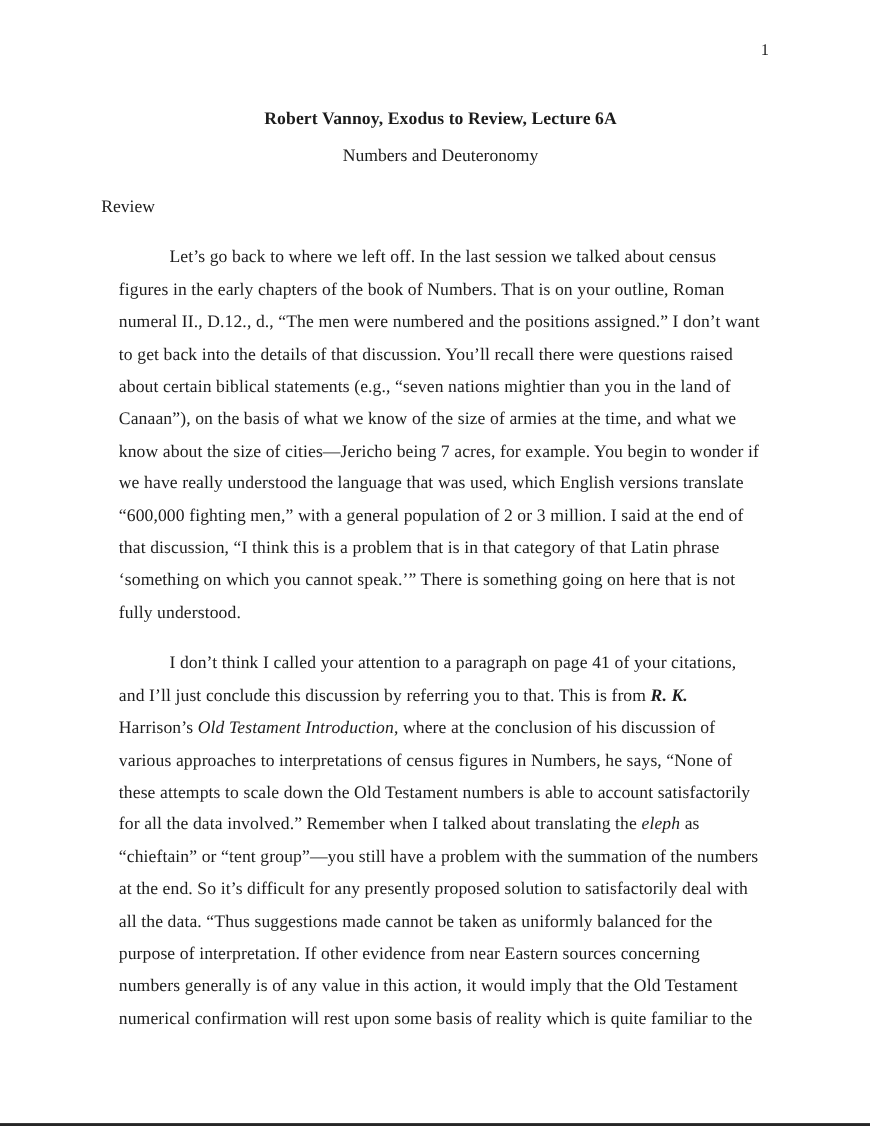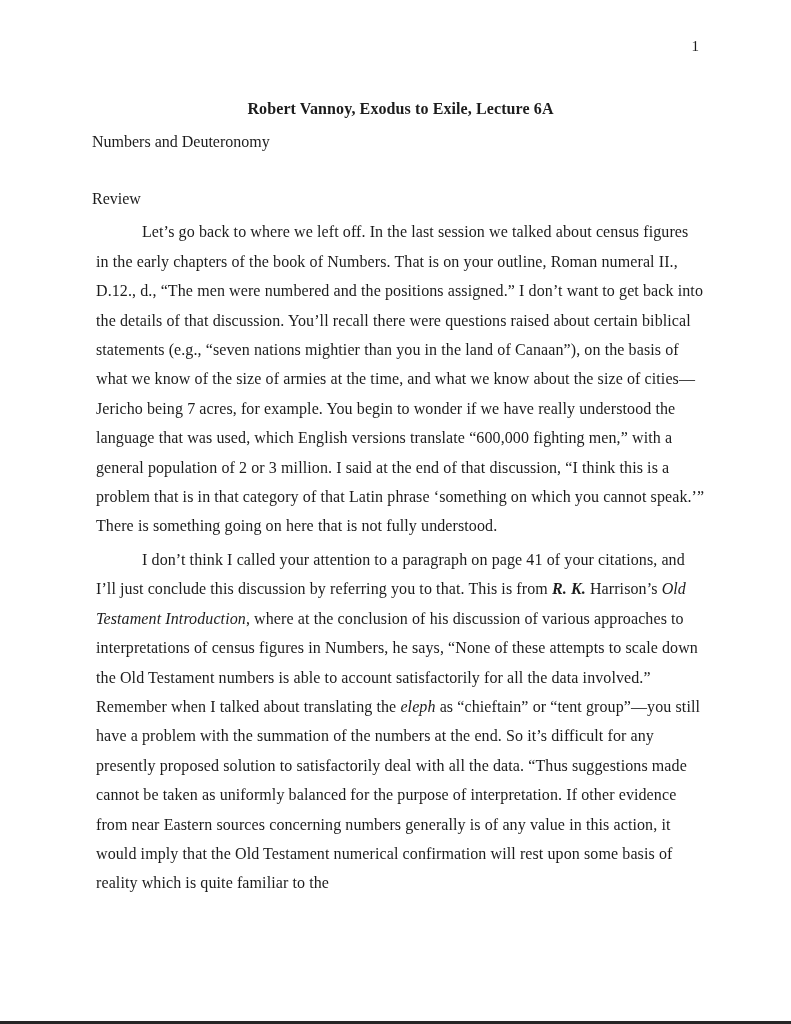--- a/index.html
+++ b/index.html
@@ -30,32 +30,33 @@
     left: 92px;
     right: 82px;
   }
   .doc-title {
     text-align: center;
     font-weight: bold;
     line-height: 33px;
     letter-spacing: 0.1px;
   }
   .doc-subtitle {
+    text-align: center;
     line-height: 33px;
   }
   .section-heading {
-    margin-top: 26px;
+    margin-top: 16px;
     line-height: 29.4px;
   }
   .outline-heading {
     line-height: 29.4px;
     white-space: pre-wrap;
   }
   .body-paragraph {
-    margin: 4px;
+    margin: 16px;
     text-indent: 46px;
     line-height: 29.4px;
     text-align: left;
     letter-spacing: 0.1px;
   }
   .run-normal { font-style: normal; font-weight: normal; }
   .run-italic { font-style: italic; }
   .run-bold   { font-weight: bold; font-style: italic; }
   .scan-line {
     position: absolute;
@@ -68,21 +69,21 @@
 </style>
 </head>
 <body>
 
 <div class="page">
 
   <div class="page-number">1</div>
 
   <div class="content">
 
-    <div class="doc-title">Robert Vannoy, Exodus to Exile, Lecture 6A</div>
+    <div class="doc-title">Robert Vannoy, Exodus to Review, Lecture 6A</div>
 
     <div class="doc-subtitle">Numbers and Deuteronomy</div>
 
     <div class="section-heading">Review</div>
 
 
     <div>
         <p class="body-paragraph"><span class="run-normal">Let’s go back to where we left off. In the last session we talked about census figures in the early chapters of the book of Numbers. That is on your outline, Roman numeral II., D.12., d., “The men were numbered and the positions assigned.” I don’t want to get back into the details of that discussion. You’ll recall there were questions raised about certain biblical statements (e.g., “seven nations mightier than you in the land of Canaan”), on the basis of what we know of the size of armies at the time, and what we know about the size of cities—Jericho being 7 acres, for example. You begin to wonder if we have really understood the language that was used, which English versions translate “600,000 fighting men,” with a general population of 2 or 3 million. I said at the end of that discussion, “I think this is a problem that is in that category of that Latin phrase ‘something on which you cannot speak.’” There is something going on here that is not fully understood.</span></p>
         <p class="body-paragraph"><span class="run-normal">I don’t think I called your attention to a paragraph on page 41 of your citations, and I’ll just conclude this discussion by referring you to that.  This is from </span><span class="run-bold">R. K.</span><span class="run-normal"> Harrison’s </span><span class="run-italic">Old Testament Introduction</span><span class="run-normal">, where at the conclusion of his discussion of various approaches to interpretations of census figures in Numbers, he says, “None of these attempts to scale down the Old Testament numbers is able to account satisfactorily for all the data involved.” Remember when I talked about translating the </span><span class="run-italic">eleph</span><span class="run-normal"> as “chieftain” or “tent group”—you still have a problem with the summation of the numbers at the end. So it’s difficult for any presently proposed solution to satisfactorily deal with all the data. “Thus suggestions made cannot be taken as uniformly balanced for the purpose of interpretation. If other evidence from near Eastern sources concerning numbers generally is of any value in this action, it would imply that the Old Testament numerical confirmation will rest upon some basis of reality which is quite familiar to the</span></p>
       </div>

